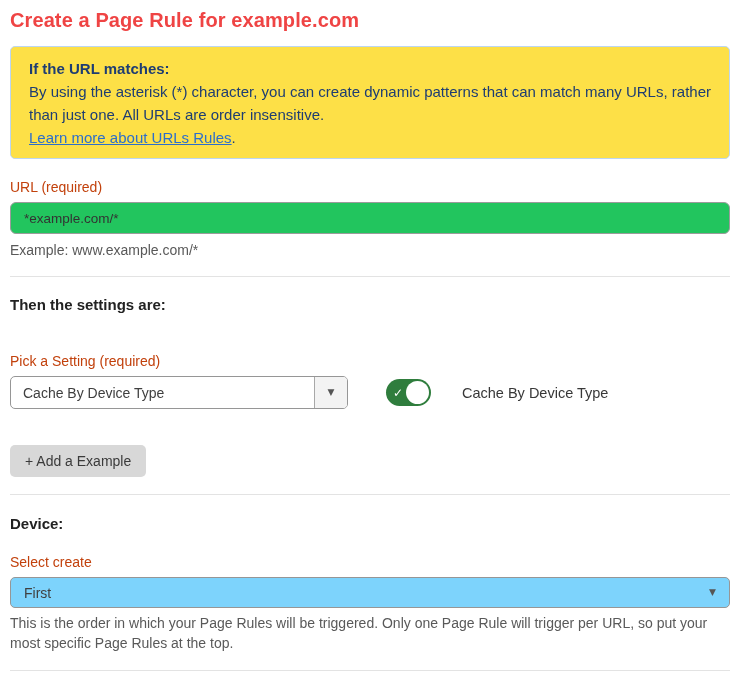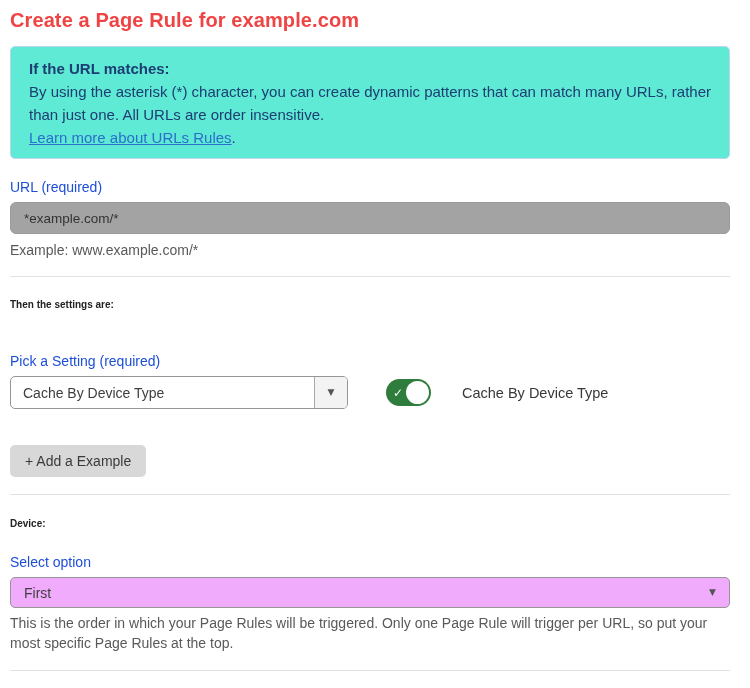--- a/index.html
+++ b/index.html
@@ -15,71 +15,71 @@
   .page-title {
     font-size: 20px;
     line-height: 22px;
     font-weight: 700;
     color: #ef4444;
     margin-bottom: 15px;
     letter-spacing: 0.1px;
   }
 
   .info-box {
-    background: #5eead4;
+    background: #fde047;
     border: 1px solid #bcd6f1;
     border-radius: 5px;
     padding: 10px 18px 9px;
     color: #1e3d72;
     font-size: 15px;
     line-height: 23px;
     margin-bottom: 20px;
   }
   .info-heading { font-weight: 700; }
   .info-link {
     color: #2c6ecb;
     text-decoration: underline;
     cursor: pointer;
   }
 
   .field-label {
     font-size: 14px;
-    color: #1d4ed8;
+    color: #c2410c;
     margin-bottom: 7px;
     line-height: 16px;
   }
 
   .url-input {
     width: 100%;
     height: 32px;
     border: 1px solid #9b9b9b;
     border-radius: 6px;
     padding: 0 13px;
     font-size: 13.5px;
     color: #333;
     font-family: "Liberation Sans", sans-serif;
     outline: none;
-    background: #a3a3a3;
+    background: #22c55e;
   }
 
   .helper-text {
     font-size: 14px;
     color: #595959;
     margin-top: 7px;
     line-height: 18px;
   }
 
   .divider {
     border: none;
     border-top: 1px solid #e3e3e3;
     margin: 17px 0 0 0;
   }
 
   .section-heading {
-    font-size: 10px;
+    font-size: 15px;
     font-weight: 700;
     color: #222;
     line-height: 17px;
   }
   .settings-heading { margin-top: 19px; }
   .pick-label { margin-top: 40px; }
 
   .setting-row {
     display: flex;
     align-items: center;
@@ -171,21 +171,21 @@
   .add-setting-btn { margin-top: 36px; padding: 8px 15px; }
 
   .order-heading { margin-top: 20px; }
   .order-label { margin-top: 22px; }
 
   .order-select {
     width: 100%;
     height: 31px;
     border: 1px solid #969696;
     border-radius: 5px;
-    background: #f0abfc;
+    background: #7dd3fc;
     display: flex;
     align-items: center;
     justify-content: space-between;
     padding: 0 13px;
     font-size: 14px;
     color: #3f3f3f;
     cursor: pointer;
   }
 
   .order-helper {
@@ -245,21 +245,21 @@
     </div>
     <span class="toggle-text">Cache By Device Type</span>
   </div>
 
   <button class="btn btn-gray add-setting-btn">+ Add a Example</button>
 
   <hr class="divider">
 
   <div class="section-heading order-heading">Device:</div>
 
-  <div class="field-label order-label">Select option</div>
+  <div class="field-label order-label">Select create</div>
 
   <div class="order-select">
     <span>First</span>
     <span class="arrow-glyph">▼</span>
   </div>
 
   <div class="order-helper">This is the order in which your Page Rules will be triggered. Only one Page Rule will trigger per URL, so put your most specific Page Rules at the top.</div>
 
   <hr class="divider">
 

